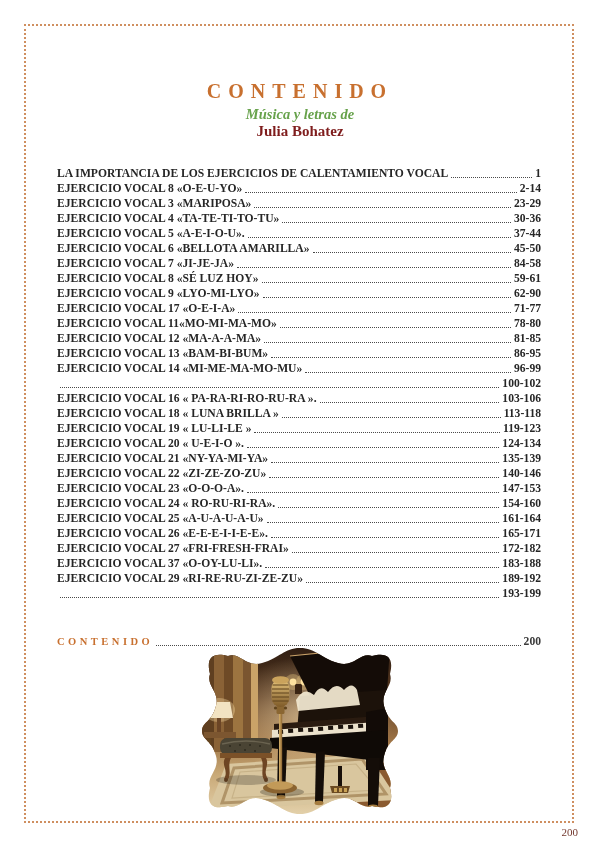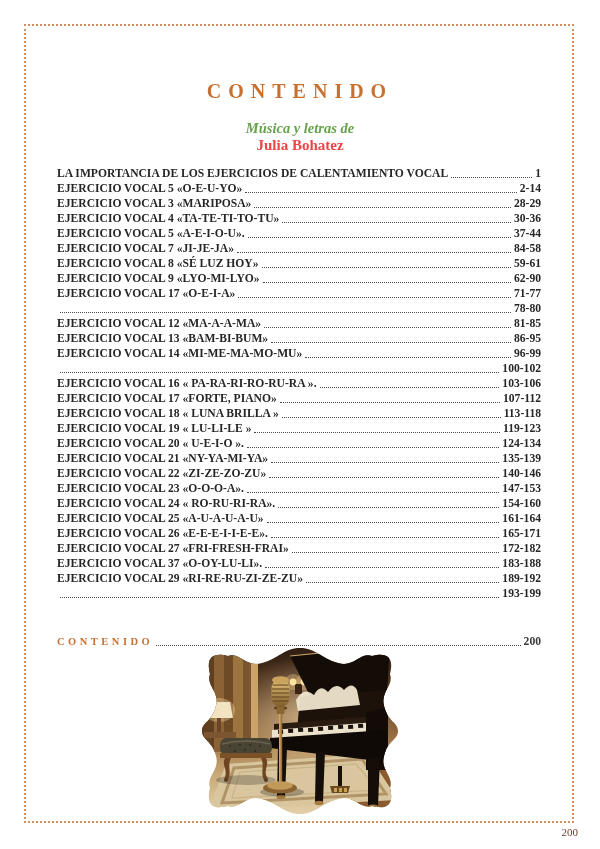--- a/index.html
+++ b/index.html
@@ -11,24 +11,24 @@
     position:absolute;left:24px;top:24px;width:550px;height:799px;
     border:2px dotted #cf8f60;box-sizing:border-box;pointer-events:none;
   }
   .title-block{position:absolute;left:0;top:80px;width:600px;text-align:center;}
   .main-title{
     font-size:20px;font-weight:bold;letter-spacing:7px;color:#c8702f;
     margin:0;line-height:22px;
   }
   .subtitle{
     font-size:14.5px;font-weight:bold;font-style:italic;color:#67a24b;
-    margin:18px 0 0 0;line-height:16px;
+    margin:4px 0 0 0;line-height:16px;
   }
   .author{
-    font-size:15px;font-weight:bold;color:#ef4444;margin:1px 0 0 0;line-height:17px;
+    font-size:15px;font-weight:bold;color:#7f1d1d;margin:1px 0 0 0;line-height:17px;
   }
   .toc{position:absolute;left:57px;top:166px;width:484px;text-align:center;}
   .toc-row{
     display:flex;align-items:baseline;height:15px;
     font-size:11.6px;font-weight:bold;color:#262626;white-space:nowrap;
     line-height:15px;
   }
   .toc-label{flex:0 0 auto;}
   .leader{
     flex:1 1 auto;align-self:flex-end;height:0;
@@ -60,44 +60,49 @@
 </div>
 
 <div class="toc" id="toc">
   <div class="toc-row">
     <span class="toc-label">LA IMPORTANCIA DE LOS EJERCICIOS DE CALENTAMIENTO VOCAL</span>
     <span class="leader"></span>
     <span class="toc-pages">1</span>
   </div>
 
   <div class="toc-row">
-    <span class="toc-label">EJERCICIO VOCAL 5 «O-E-U-YO»</span>
+    <span class="toc-label">EJERCICIO VOCAL 8 «O-E-U-YO»</span>
     <span class="leader"></span>
     <span class="toc-pages">2-14</span>
   </div>
 
 
   <div class="toc-row">
     <span class="toc-label">EJERCICIO VOCAL 3 «MARIPOSA»</span>
     <span class="leader"></span>
-    <span class="toc-pages">28-29</span>
+    <span class="toc-pages">23-29</span>
   </div>
 
   <div class="toc-row">
     <span class="toc-label">EJERCICIO VOCAL 4 «TA-TE-TI-TO-TU»</span>
     <span class="leader"></span>
     <span class="toc-pages">30-36</span>
   </div>
 
   <div class="toc-row">
     <span class="toc-label">EJERCICIO VOCAL 5 «A-E-I-O-U».</span>
     <span class="leader"></span>
     <span class="toc-pages">37-44</span>
   </div>
 
+  <div class="toc-row">
+    <span class="toc-label">EJERCICIO VOCAL 6 «BELLOTA AMARILLA»</span>
+    <span class="leader"></span>
+    <span class="toc-pages">45-50</span>
+  </div>
 
   <div class="toc-row">
     <span class="toc-label">EJERCICIO VOCAL 7 «JI-JE-JA»</span>
     <span class="leader"></span>
     <span class="toc-pages">84-58</span>
   </div>
 
   <div class="toc-row">
     <span class="toc-label">EJERCICIO VOCAL 8 «SÉ LUZ HOY»</span>
     <span class="leader"></span>
@@ -110,20 +115,21 @@
     <span class="toc-pages">62-90</span>
   </div>
 
   <div class="toc-row">
     <span class="toc-label">EJERCICIO VOCAL 17 «O-E-I-A»</span>
     <span class="leader"></span>
     <span class="toc-pages">71-77</span>
   </div>
 
   <div class="toc-row">
+    <span class="toc-label">EJERCICIO VOCAL 11«MO-MI-MA-MO»</span>
     <span class="leader"></span>
     <span class="toc-pages">78-80</span>
   </div>
 
   <div class="toc-row">
     <span class="toc-label">EJERCICIO VOCAL 12 «MA-A-A-MA»</span>
     <span class="leader"></span>
     <span class="toc-pages">81-85</span>
   </div>
 
@@ -143,25 +149,20 @@
     <span class="leader"></span>
     <span class="toc-pages">100-102</span>
   </div>
 
   <div class="toc-row">
     <span class="toc-label">EJERCICIO VOCAL 16 « PA-RA-RI-RO-RU-RA ».</span>
     <span class="leader"></span>
     <span class="toc-pages">103-106</span>
   </div>
 
-  <div class="toc-row">
-    <span class="toc-label">EJERCICIO VOCAL 17 «FORTE, PIANO»</span>
-    <span class="leader"></span>
-    <span class="toc-pages">107-112</span>
-  </div>
 
   <div class="toc-row">
     <span class="toc-label">EJERCICIO VOCAL 18 « LUNA BRILLA »</span>
     <span class="leader"></span>
     <span class="toc-pages">113-118</span>
   </div>
 
   <div class="toc-row">
     <span class="toc-label">EJERCICIO VOCAL 19 « LU-LI-LE »</span>
     <span class="leader"></span>

